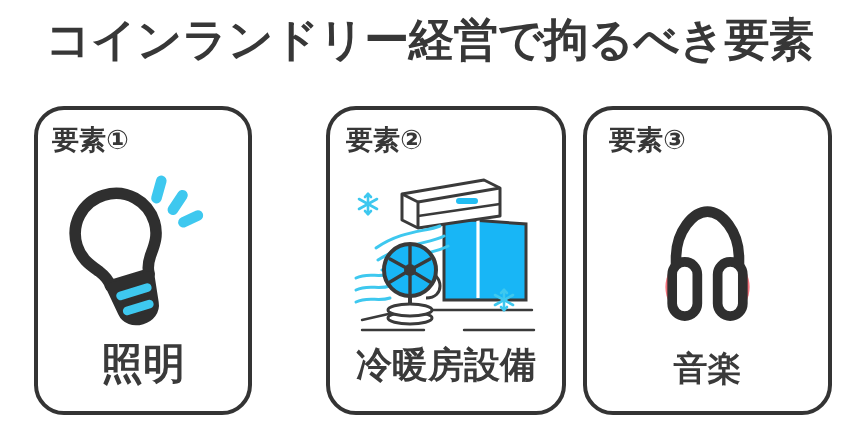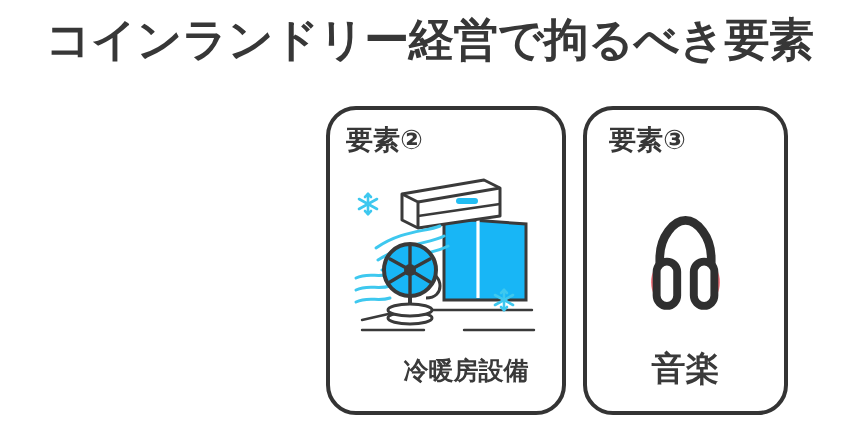--- a/index.html
+++ b/index.html
@@ -48,21 +48,21 @@
     position: absolute;
     top: 0;
     box-sizing: border-box;
     background: #ffffff;
     border: 4px solid #343434;
     border-radius: 30px;
     height: 309px;
   }
   .card-1 { left: 34px;  width: 218px; }
   .card-2 { left: 326px; width: 240px; }
-  .card-3 { left: 583px; width: 205px; }
+  .card-3 { left: 583px; width: 249px; }
 
   .badge {
     position: absolute;
     top: 16px;
     left: 14px;
     font-size: 27px;
     font-weight: 700;
     color: #373737;
     white-space: nowrap;
     line-height: 1;
@@ -85,32 +85,66 @@
     position: absolute;
     left: 0;
     width: 100%;
     text-align: center;
     font-weight: 700;
     color: #3a3a3a;
     white-space: nowrap;
     line-height: 1;
   }
   .card-1 .caption { bottom: 26px; font-size: 42px; }
-  .card-2 .caption { bottom: 28px; font-size: 25px; margin-left: 20px; }
+  .card-2 .caption { bottom: 28px; font-size: 36px; }
   .card-3 .caption { bottom: 26px; font-size: 34px; }
 </style>
 </head>
 <body>
 
 <div id="infographic">
 
   <div class="title">コインランドリー経営で拘るべき要素</div>
 
   <div class="cards">
 
+    <div class="card card-1">
+      <div class="badge">要素①</div>
+
+      <div class="art">
+        <svg viewBox="0 0 218 185" xmlns="http://www.w3.org/2000/svg">
+
+          <g stroke="#3ec8ef" stroke-width="11" stroke-linecap="round">
+            <line x1="128" y1="16" x2="123" y2="34"></line>
+            <line x1="150" y1="31" x2="140" y2="46"></line>
+            <line x1="166" y1="52" x2="151" y2="59"></line>
+          </g>
+
+          <g transform="rotate(-17 88 95)">
+            <path d="M88 28
+                     C 112 28 130 47 130 70
+                     C 130 85 122 94 116 102
+                     C 111 109 109 114 109 120
+                     L 67 120
+                     C 67 114 65 109 60 102
+                     C 54 94 46 85 46 70
+                     C 46 47 64 28 88 28 Z" fill="none" stroke="#2f2f2f" stroke-width="12" stroke-linejoin="round"></path>
+
+            <path d="M67 122 L109 122 L105 150 C 104 158 97 163 88 163 C 79 163 72 158 71 150 Z" fill="#2f2f2f" stroke="#2f2f2f" stroke-width="10" stroke-linejoin="round"></path>
+
+            <g stroke="#3ec8ef" stroke-width="9" stroke-linecap="round">
+              <line x1="74" y1="133" x2="103" y2="133"></line>
+              <line x1="76" y1="150" x2="100" y2="150"></line>
+            </g>
+          </g>
+        </svg>
+      </div>
+
+      <div class="caption">照明</div>
+    </div>
 
     <div class="card card-2">
       <div class="badge">要素②</div>
 
       <div class="art">
         <svg viewBox="0 0 204 190" xmlns="http://www.w3.org/2000/svg">
 
           <g stroke="#3a3a3a" stroke-width="2.4" fill="none" stroke-linecap="round">
             <path d="M18 160 L62 150"></path>
             <path d="M62 150 L188 150"></path>

